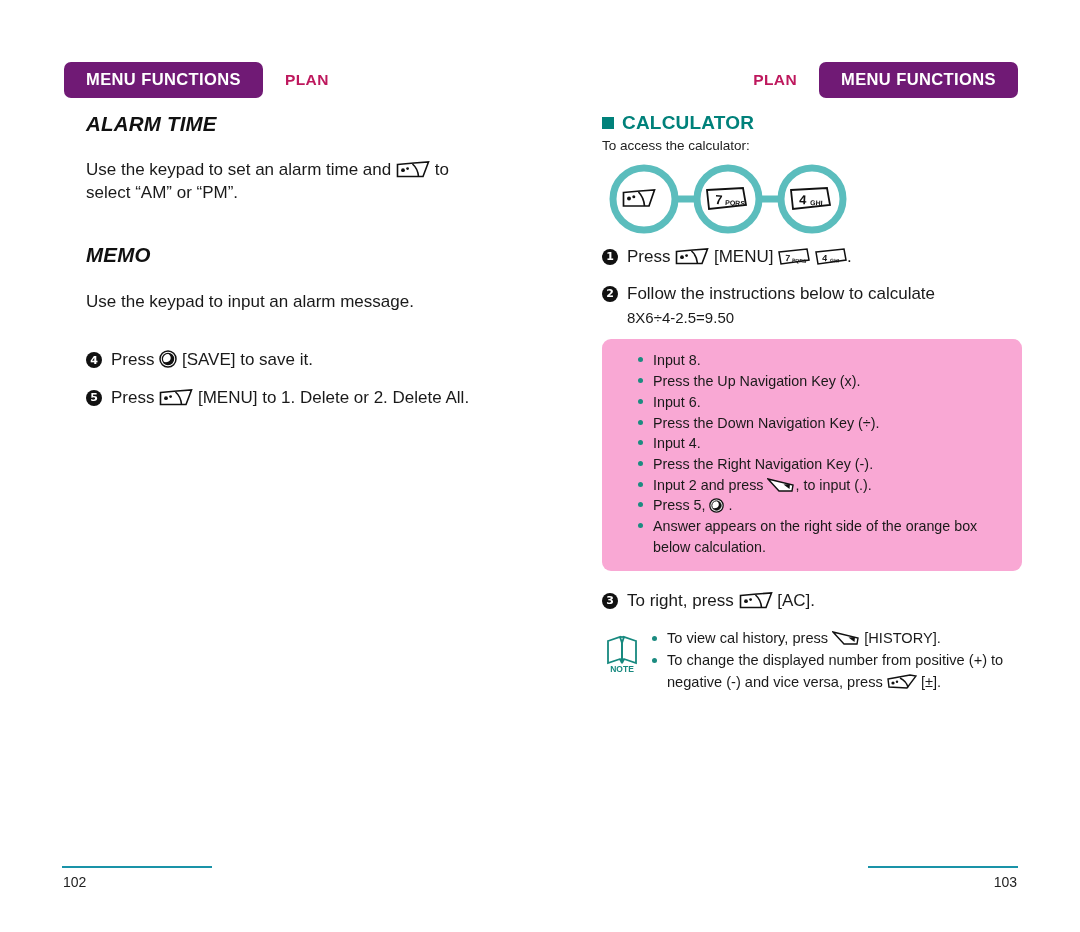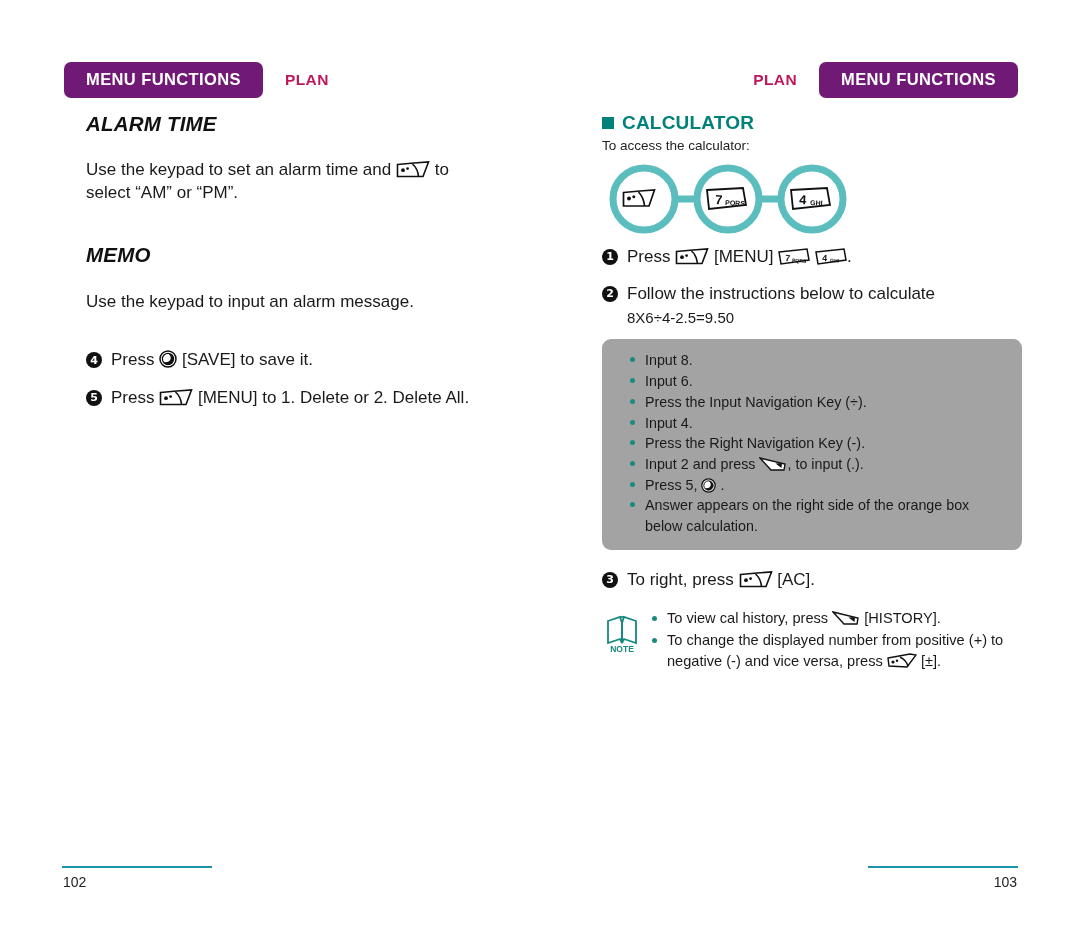--- a/index.html
+++ b/index.html
@@ -59,22 +59,22 @@
   .calhead{display:flex;align-items:center;gap:8px;}
   .sq{width:12px;height:12px;background:#00817a;display:block;}
   .calhead .t{color:#00817a;font-weight:bold;font-size:19px;letter-spacing:.2px;}
   .subtle{font-size:13.5px;color:#222;margin:4px 0 0 0;}
 
   
   .circles{margin-top:10px;}
 
   
   .graybox{
-    background:#a3a3a3;border-radius:9px;
-    padding:11px 16px 13px 24px;
+    background:#f9a8d4;border-radius:9px;
+    padding:11px 16px 13px 32px;
     margin-top:10px;
   }
   ul.blist{list-style:none;margin:0;padding:0;}
   ul.blist li{
     position:relative;padding-left:19px;
     font-size:14.3px;line-height:1.45;color:#1a1a1a;
   }
   ul.blist li:before{
     content:"";position:absolute;left:4px;top:7px;
     width:5px;height:5px;border-radius:50%;background:#1b8b80;
@@ -245,22 +245,23 @@
       <span class="num">2</span>
       <span class="txt">
         <span>Follow the instructions below to calculate</span><br>
         <span style="font-size:15px;">8X6÷4-2.5=9.50</span>
       </span>
     </div>
 
     <div class="graybox">
       <ul class="blist">
         <li>Input 8.</li>
+        <li>Press the Up Navigation Key (x).</li>
         <li>Input 6.</li>
-        <li>Press the Input Navigation Key (÷).</li>
+        <li>Press the Down Navigation Key (÷).</li>
         <li>Input 4.</li>
         <li>Press the Right Navigation Key (-).</li>
         <li>
           <span>Input 2 and press</span>
           <span class="key">
             <svg width="28" height="15" viewBox="0 0 28 15">
               <path d="M1 1 L26 7 L25 13 L12 13 Z" fill="#fff" stroke="#111" stroke-width="1.4"></path>
               <path d="M16.5 6.5 L23 6 L22.5 11 Z" fill="#111"></path>
             </svg>
           </span><span>, to input (.).</span>

